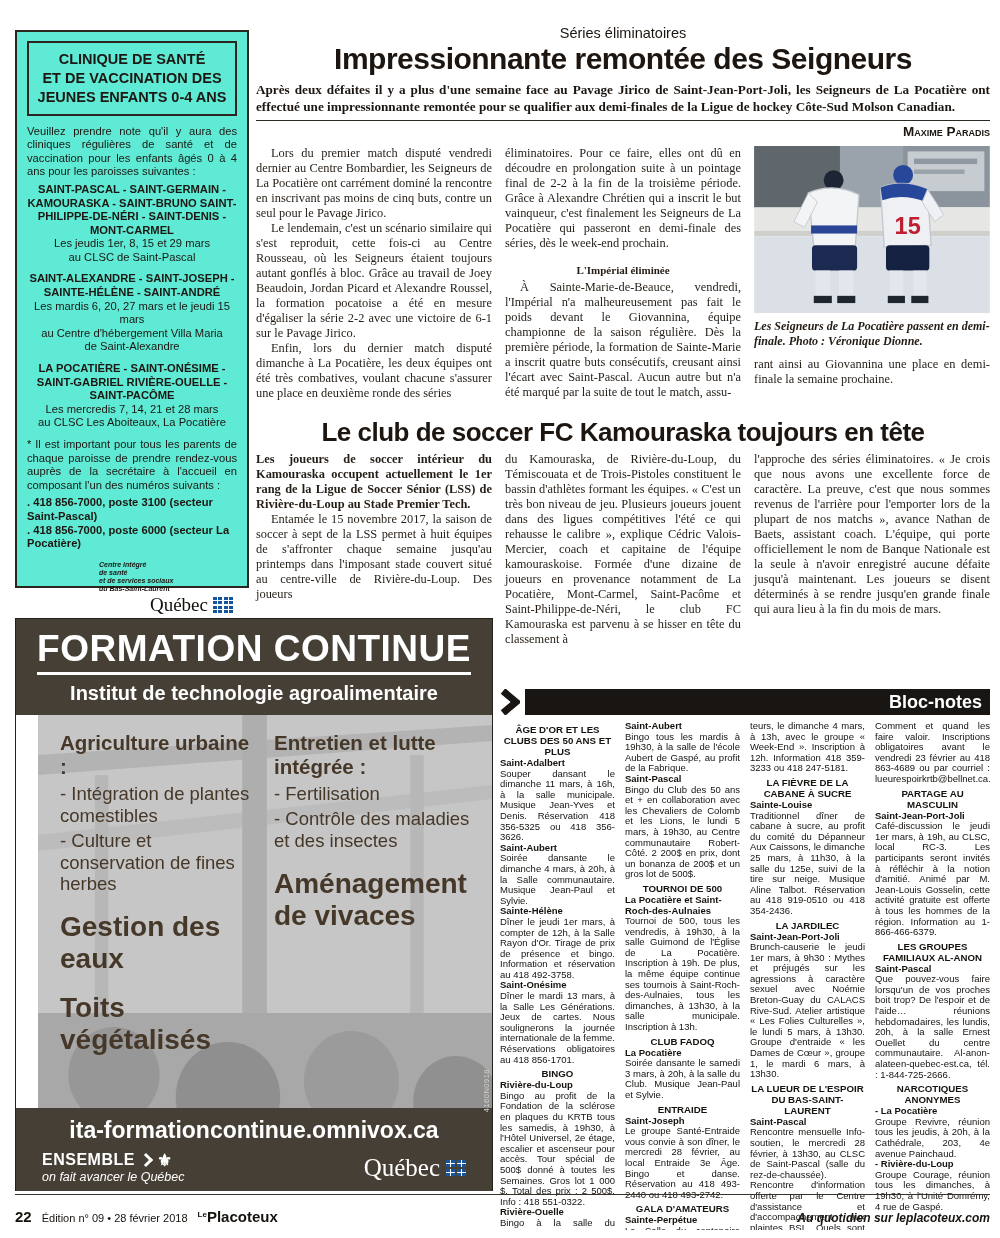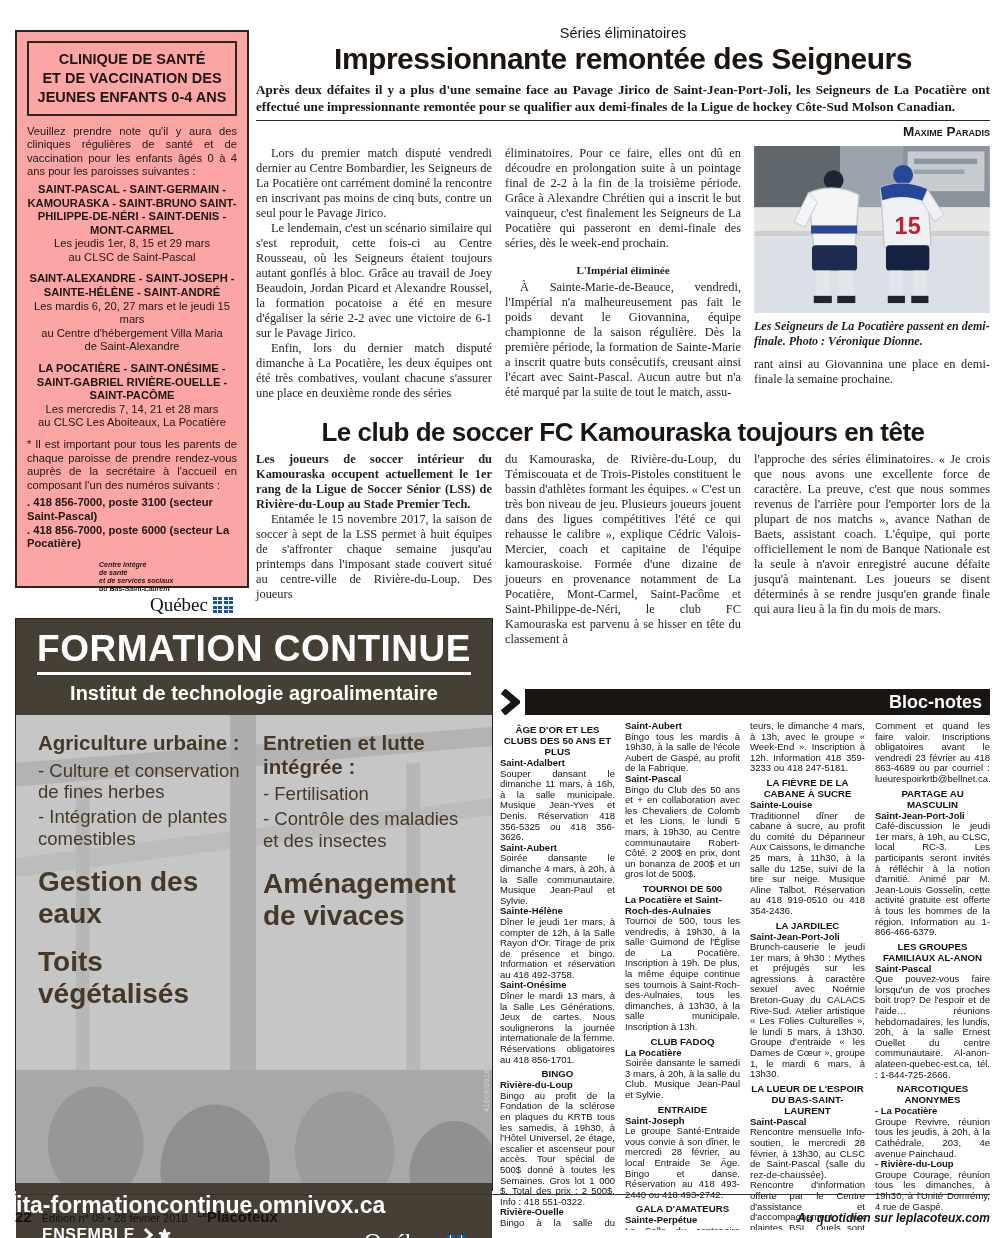--- a/index.html
+++ b/index.html
@@ -1,21 +1,21 @@
 <!DOCTYPE html>
 <html lang="fr"><head>
 <meta charset="utf-8">
 <style>
   html,body{margin:0;padding:0;background:#ffffff;}
   .page{position:relative;width:1000px;height:1238px;background:#fff;overflow:hidden;
         font-family:"Liberation Sans",sans-serif;color:#241c15;}
 
   
   .clinic{position:absolute;left:15px;top:30px;width:234px;height:558px;
-          border:2px solid #2a251f;padding:9px 10px;box-sizing:border-box;background:#fca5a5;}
+          border:2px solid #2a251f;padding:9px 10px;box-sizing:border-box;background:#5eead4;}
   .clinic-title{border:2px solid #2a251f;padding:7px 4px;text-align:center;
                 font-weight:700;font-size:14.5px;line-height:1.3;white-space:pre-line;color:#1c1712;}
   .clinic-body{margin-top:9px;font-size:11.2px;line-height:13.6px;color:#1c1712;}
   .clinic-body .it-b{text-align:justify;margin-bottom:4px;}
   .clinic-body .it-strong{font-weight:700;text-align:center;}
   .clinic-body .it-center{text-align:center;}
   .clinic-body .it-phone{font-weight:700;text-align:left;}
   .clinic-body .it-gap{height:8px;}
   .clinic-logo{margin-top:10px;padding-right:2px;}
   .cl-lines{font-style:italic;font-weight:700;font-size:7px;line-height:8px;
@@ -52,29 +52,29 @@
                    font-weight:700;letter-spacing:-0.5px;color:#1c1510;}
   .soccer .cols{margin-top:6px;}
 
   
   .formation{position:absolute;left:15px;top:618px;width:478px;height:573px;
              box-sizing:border-box;border:1.5px solid #24201a;background:#fff;}
   .fa-header{background:#463f35;color:#fff;text-align:center;padding:11px 0 10px;}
   .fa-title{display:inline-block;font-size:37px;line-height:1;font-weight:700;
             letter-spacing:0.5px;border-bottom:3px solid #fff;padding-bottom:5px;}
   .fa-sub{font-size:20px;font-weight:700;margin-top:7px;}
-  .fa-photo{position:relative;height:468px;overflow:hidden;}
+  .fa-photo{position:relative;height:393px;overflow:hidden;margin-left:22px;}
   .fa-bg{position:absolute;inset:0;width:100%;height:100%;}
   .fa-cols{position:relative;display:flex;gap:18px;padding:16px 22px 0;color:#463829;}
   .fa-col{width:50%;}
   .fa-col .it-h{font-weight:700;font-size:20.5px;line-height:1.15;margin-bottom:5px;}
   .fa-col .it-b{font-size:18.5px;line-height:1.18;margin-bottom:3px;}
   .fa-col .it-hb{font-weight:700;font-size:28px;line-height:1.15;margin-top:16px;}
   .fa-band{position:relative;height:83px;background:#463f35;color:#fff;}
-  .fa-url{text-align:left;font-weight:700;font-size:23px;padding-top:9px;}
+  .fa-url{text-align:center;font-weight:700;font-size:23px;padding-top:9px;}
   .fa-bottomrow{display:flex;justify-content:space-between;align-items:center;padding:7px 26px 0;}
   .ens-top{display:flex;align-items:center;gap:6px;font-weight:700;font-size:16px;letter-spacing:0.5px;}
   .chev{width:7px;height:7px;border-right:3px solid #fff;border-top:3px solid #fff;
         transform:rotate(45deg);display:inline-block;}
   .fleur{font-size:17px;line-height:1;}
   .ens-sub{font-style:italic;font-size:12.5px;margin-top:1px;}
   .qc-brand{display:flex;align-items:center;gap:6px;}
   .qc-word{font-family:"Liberation Serif",serif;font-size:25px;}
   .fa-code{position:absolute;right:1px;bottom:78px;writing-mode:vertical-rl;
            transform:rotate(180deg);font-size:7.5px;color:#d8d4cc;letter-spacing:0.5px;}
@@ -234,22 +234,22 @@
         <rect x="392" y="40" width="14" height="353" fill="#b7b7b7"></rect>
         <rect y="298" width="478" height="95" fill="#a8a8a8"></rect>
         <circle cx="80" cy="360" r="48" fill="#979797"></circle>
         <circle cx="200" cy="382" r="55" fill="#8f8f8f"></circle>
         <circle cx="330" cy="366" r="50" fill="#9b9b9b"></circle>
         <circle cx="440" cy="386" r="45" fill="#909090"></circle>
       </svg>
       <div class="fa-cols">
         <div class="fa-col">
             <div class="it-h">Agriculture urbaine :</div>
+            <div class="it-b">- Intégration de plantes comestibles</div>
             <div class="it-b">- Culture et conservation de fines herbes</div>
-            <div class="it-b">- Intégration de plantes comestibles</div>
             <div class="it-hb">Gestion des eaux</div>
             <div class="it-hb">Toits végétalisés</div>
           </div>
         <div class="fa-col">
             <div class="it-h">Entretien et lutte intégrée :</div>
             <div class="it-b">- Fertilisation</div>
             <div class="it-b">- Contrôle des maladies et des insectes</div>
             <div class="it-hb">Aménagement de vivaces</div>
           </div>
       </div>

